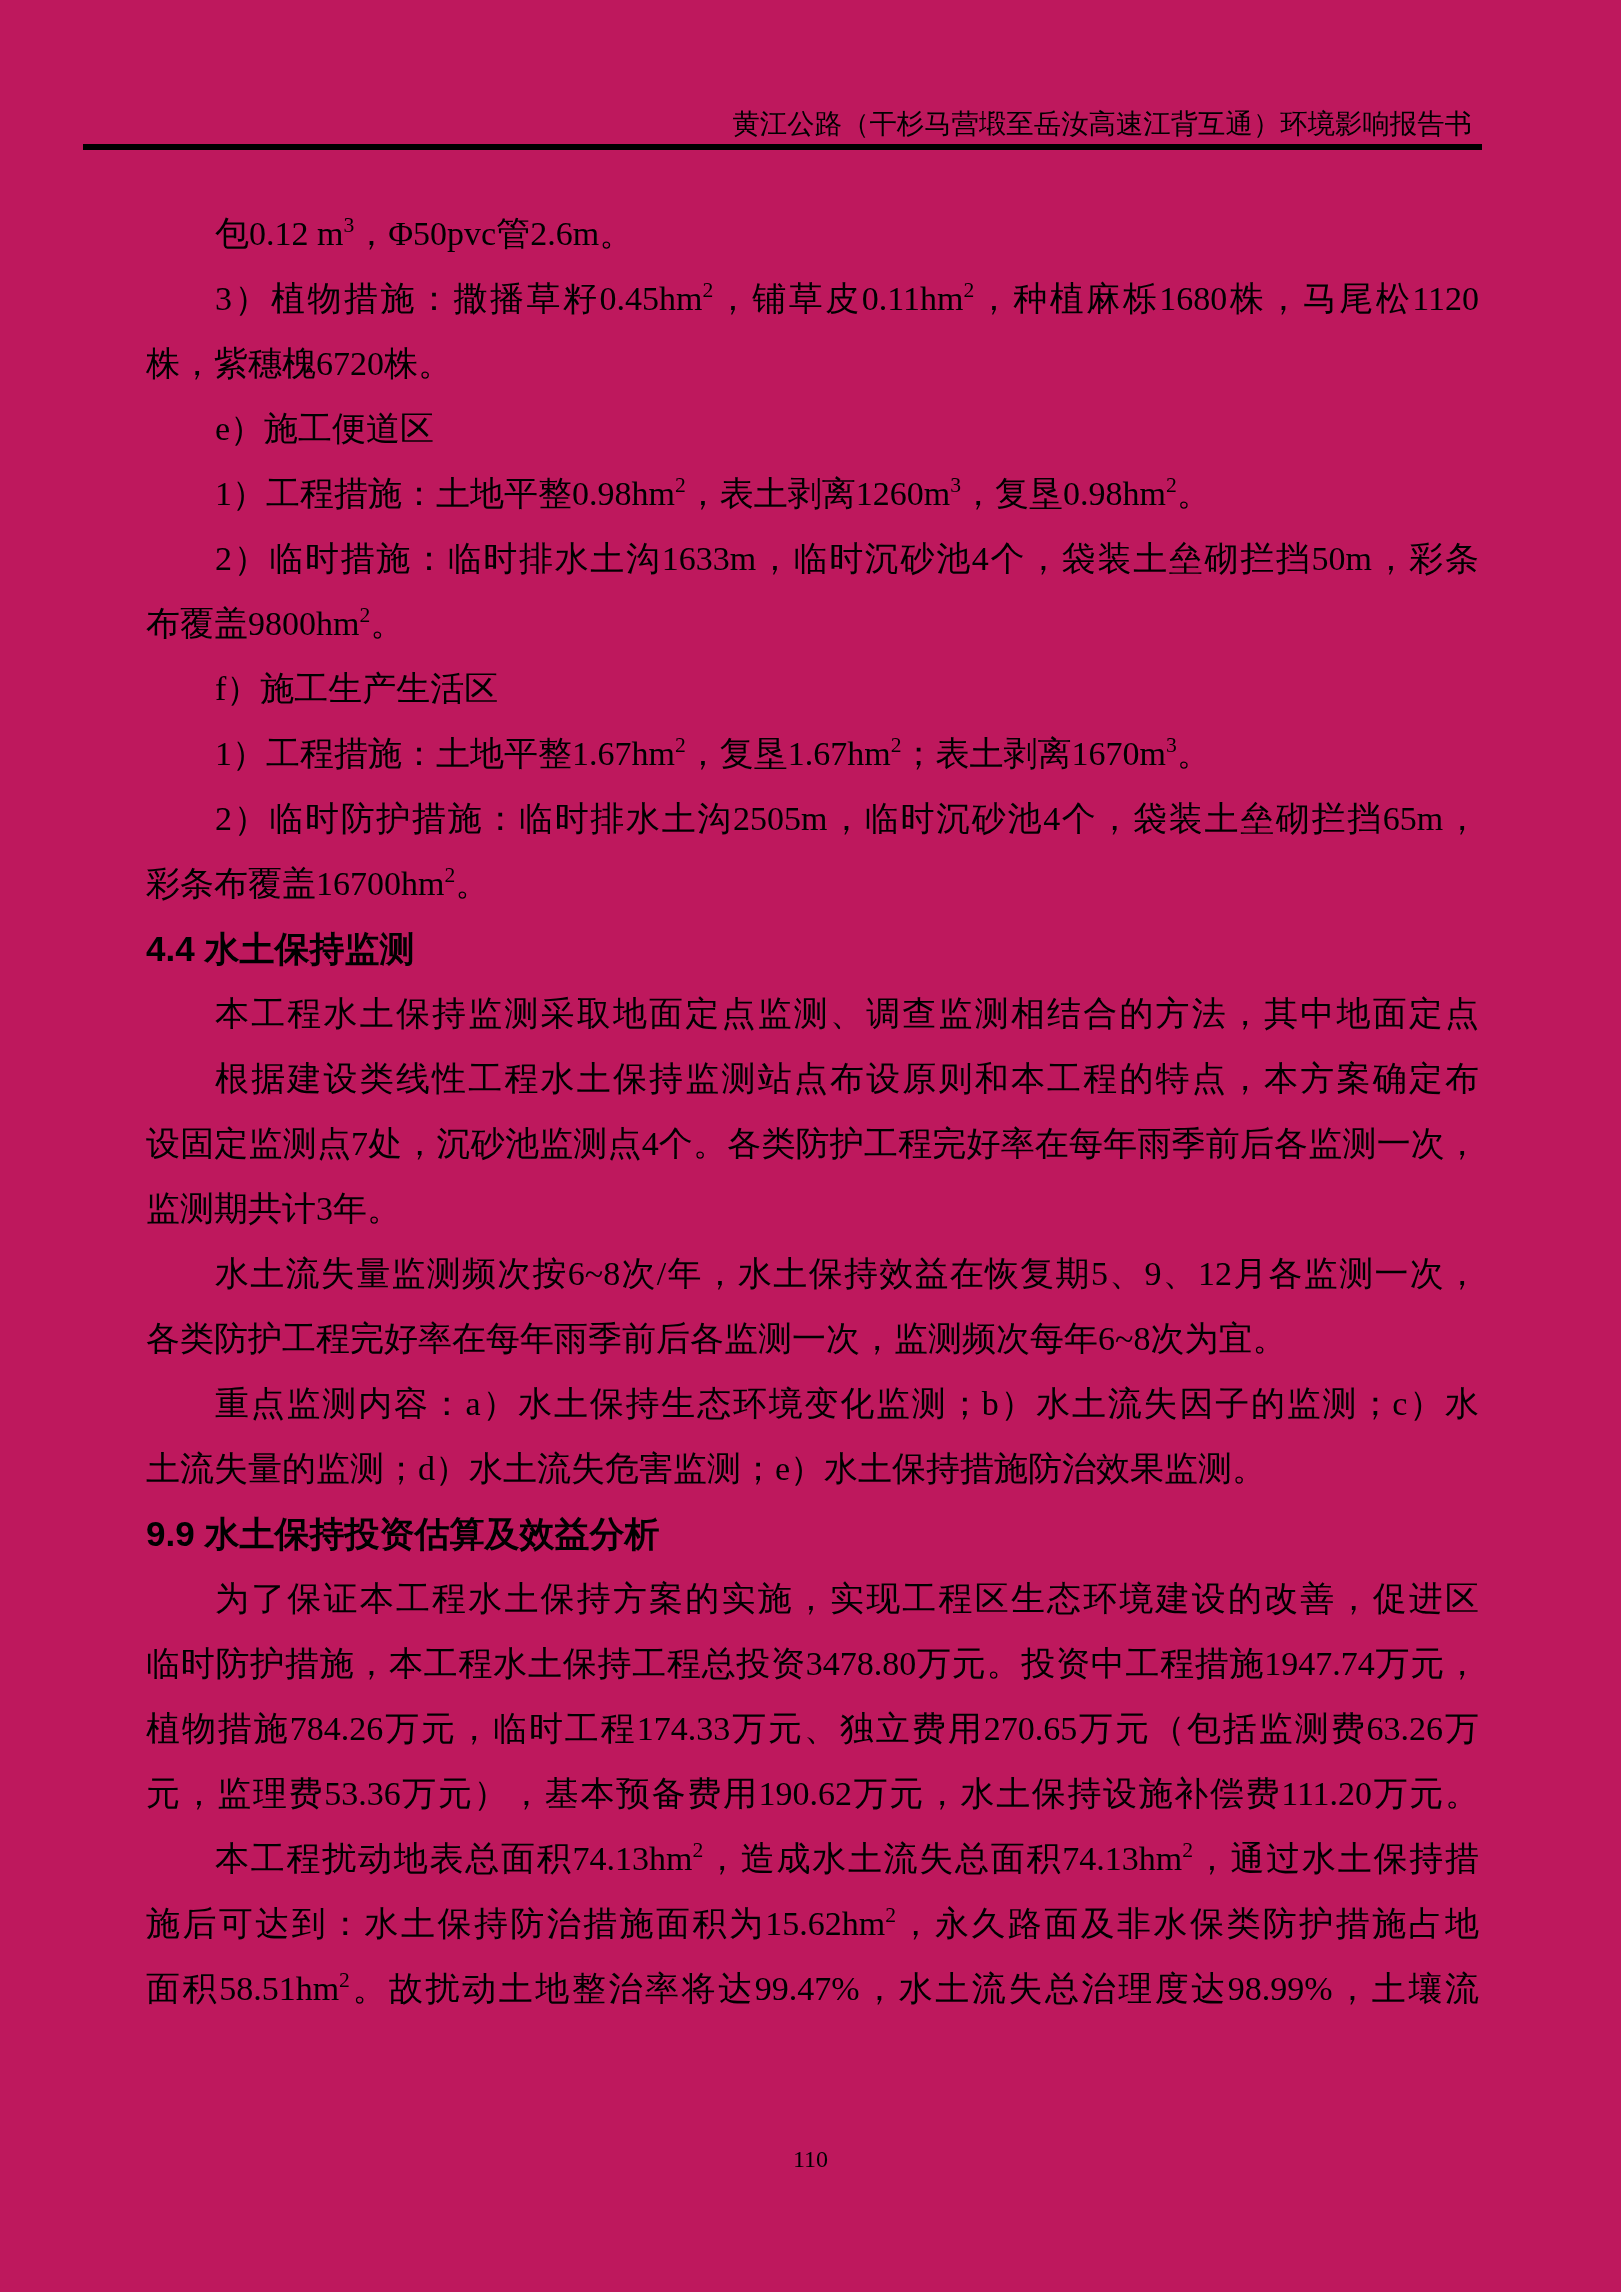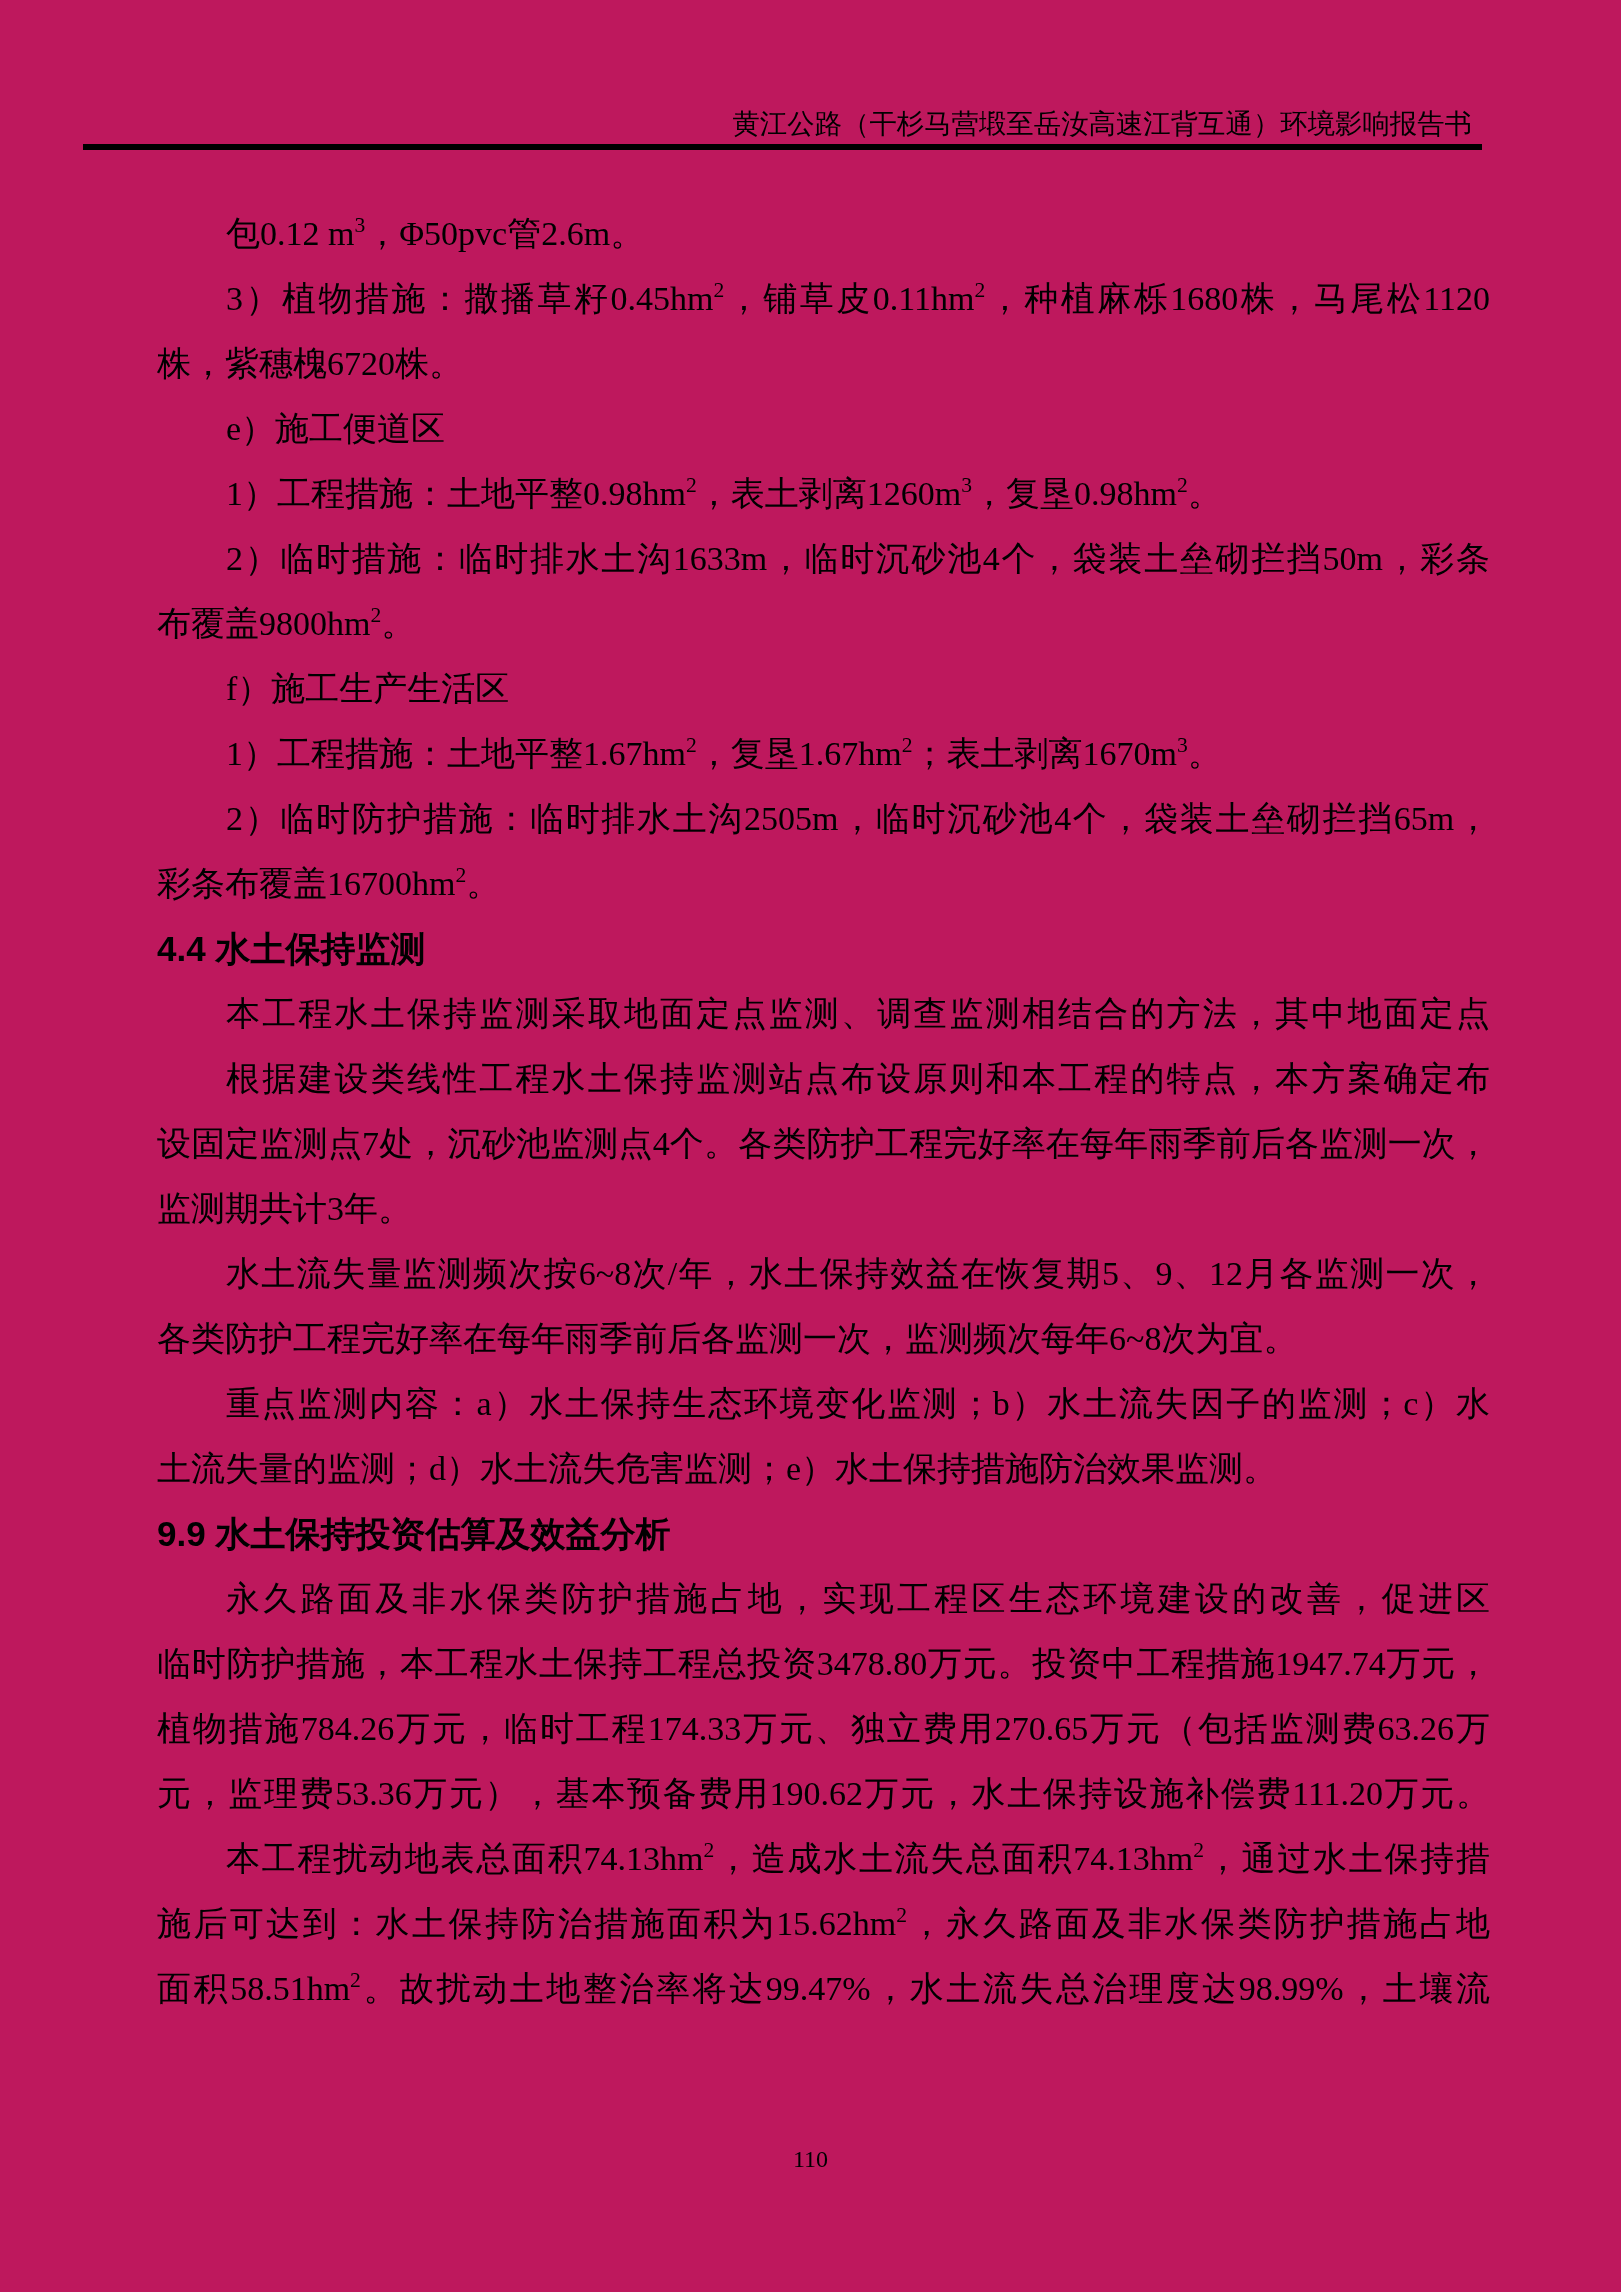--- a/index.html
+++ b/index.html
@@ -30,21 +30,21 @@
     position: absolute;
     top: 144px;
     left: 83px;
     width: 1399px;
     height: 5.9px;
     background: #000000;
   }
   .content {
     position: absolute;
     top: 201px;
-    left: 157px;
+    left: 146px;
     width: 1333px;
   }
   .line {
     height: 65px;
     line-height: 65px;
     font-size: 34px;
     white-space: nowrap;
     overflow: visible;
   }
   .line.fill {
@@ -102,21 +102,21 @@
       <div class="line heading">4.4 水土保持监测</div>
       <div class="line indent fill">本工程水土保持监测采取地面定点监测、调查监测相结合的方法，其中地面定点</div>
       <div class="line indent fill">根据建设类线性工程水土保持监测站点布设原则和本工程的特点，本方案确定布</div>
       <div class="line fill">设固定监测点7处，沉砂池监测点4个。各类防护工程完好率在每年雨季前后各监测一次，</div>
       <div class="line">监测期共计3年。</div>
       <div class="line indent fill">水土流失量监测频次按6~8次/年，水土保持效益在恢复期5、9、12月各监测一次，</div>
       <div class="line">各类防护工程完好率在每年雨季前后各监测一次，监测频次每年6~8次为宜。</div>
       <div class="line indent fill">重点监测内容：a）水土保持生态环境变化监测；b）水土流失因子的监测；c）水</div>
       <div class="line">土流失量的监测；d）水土流失危害监测；e）水土保持措施防治效果监测。</div>
       <div class="line heading">9.9 水土保持投资估算及效益分析</div>
-      <div class="line indent fill">永久路面及非水保类防护措施占地，实现工程区生态环境建设的改善，促进区</div>
+      <div class="line indent fill">为了保证本工程水土保持方案的实施，实现工程区生态环境建设的改善，促进区</div>
       <div class="line fill">临时防护措施，本工程水土保持工程总投资3478.80万元。投资中工程措施1947.74万元，</div>
       <div class="line fill">植物措施784.26万元，临时工程174.33万元、独立费用270.65万元（包括监测费63.26万</div>
       <div class="line fill">元，监理费53.36万元），基本预备费用190.62万元，水土保持设施补偿费111.20万元。</div>
       <div class="line indent fill">本工程扰动地表总面积74.13hm<sup>2</sup>，造成水土流失总面积74.13hm<sup>2</sup>，通过水土保持措</div>
       <div class="line fill">施后可达到：水土保持防治措施面积为15.62hm<sup>2</sup>，永久路面及非水保类防护措施占地</div>
       <div class="line fill">面积58.51hm<sup>2</sup>。故扰动土地整治率将达99.47%，水土流失总治理度达98.99%，土壤流</div>
     </div>
 
   <div class="page-number">110</div>
 </div>

